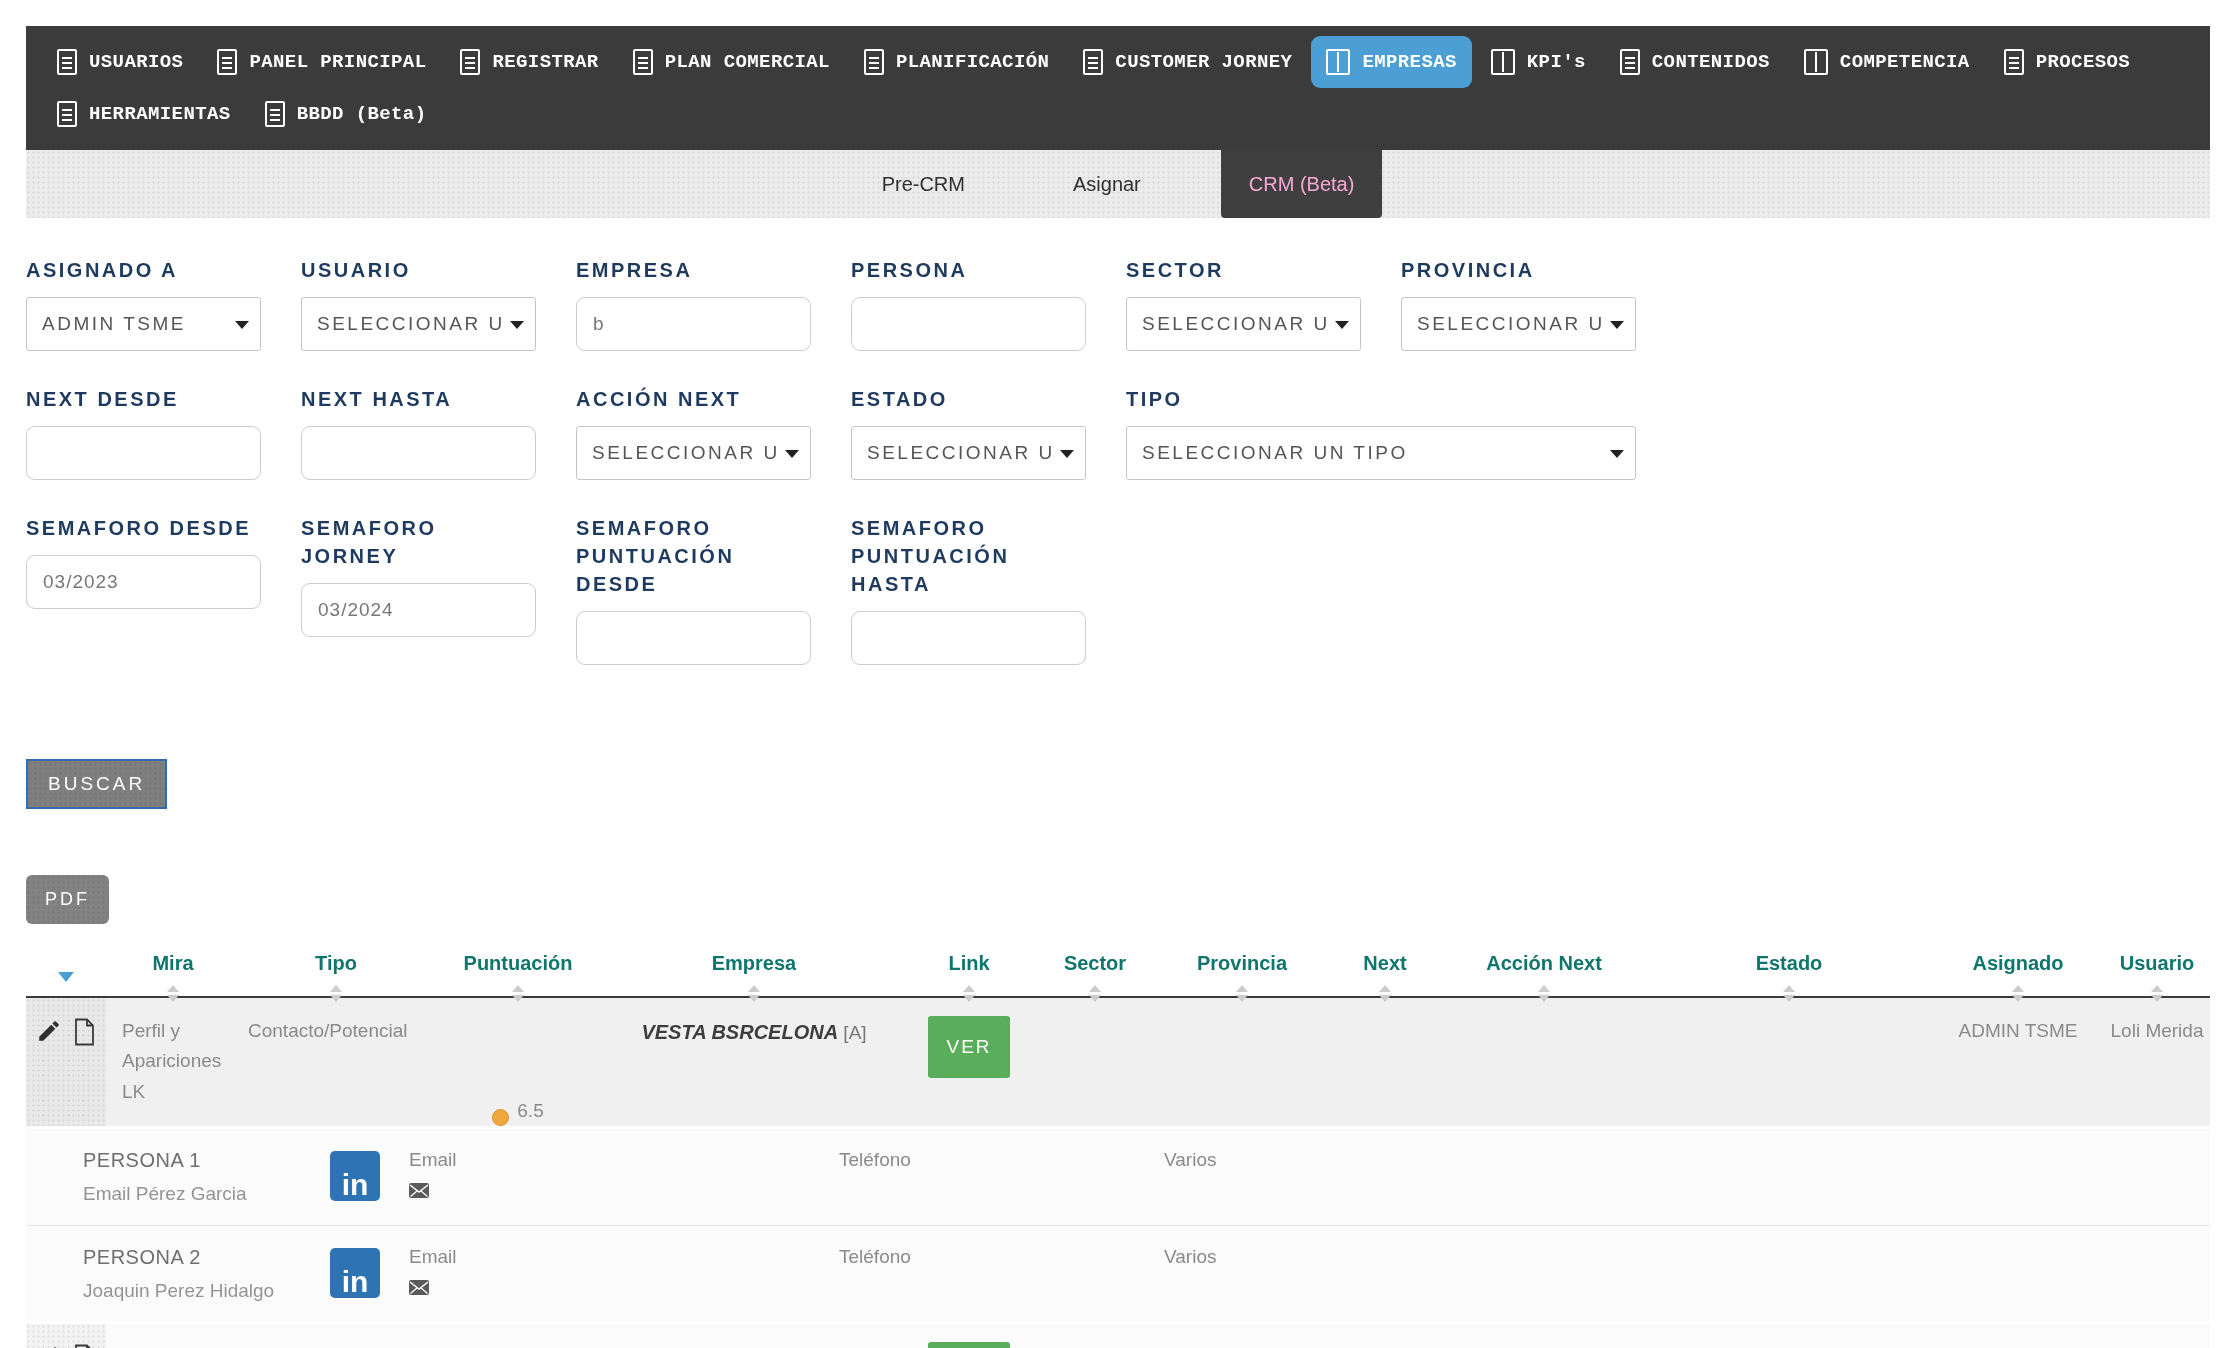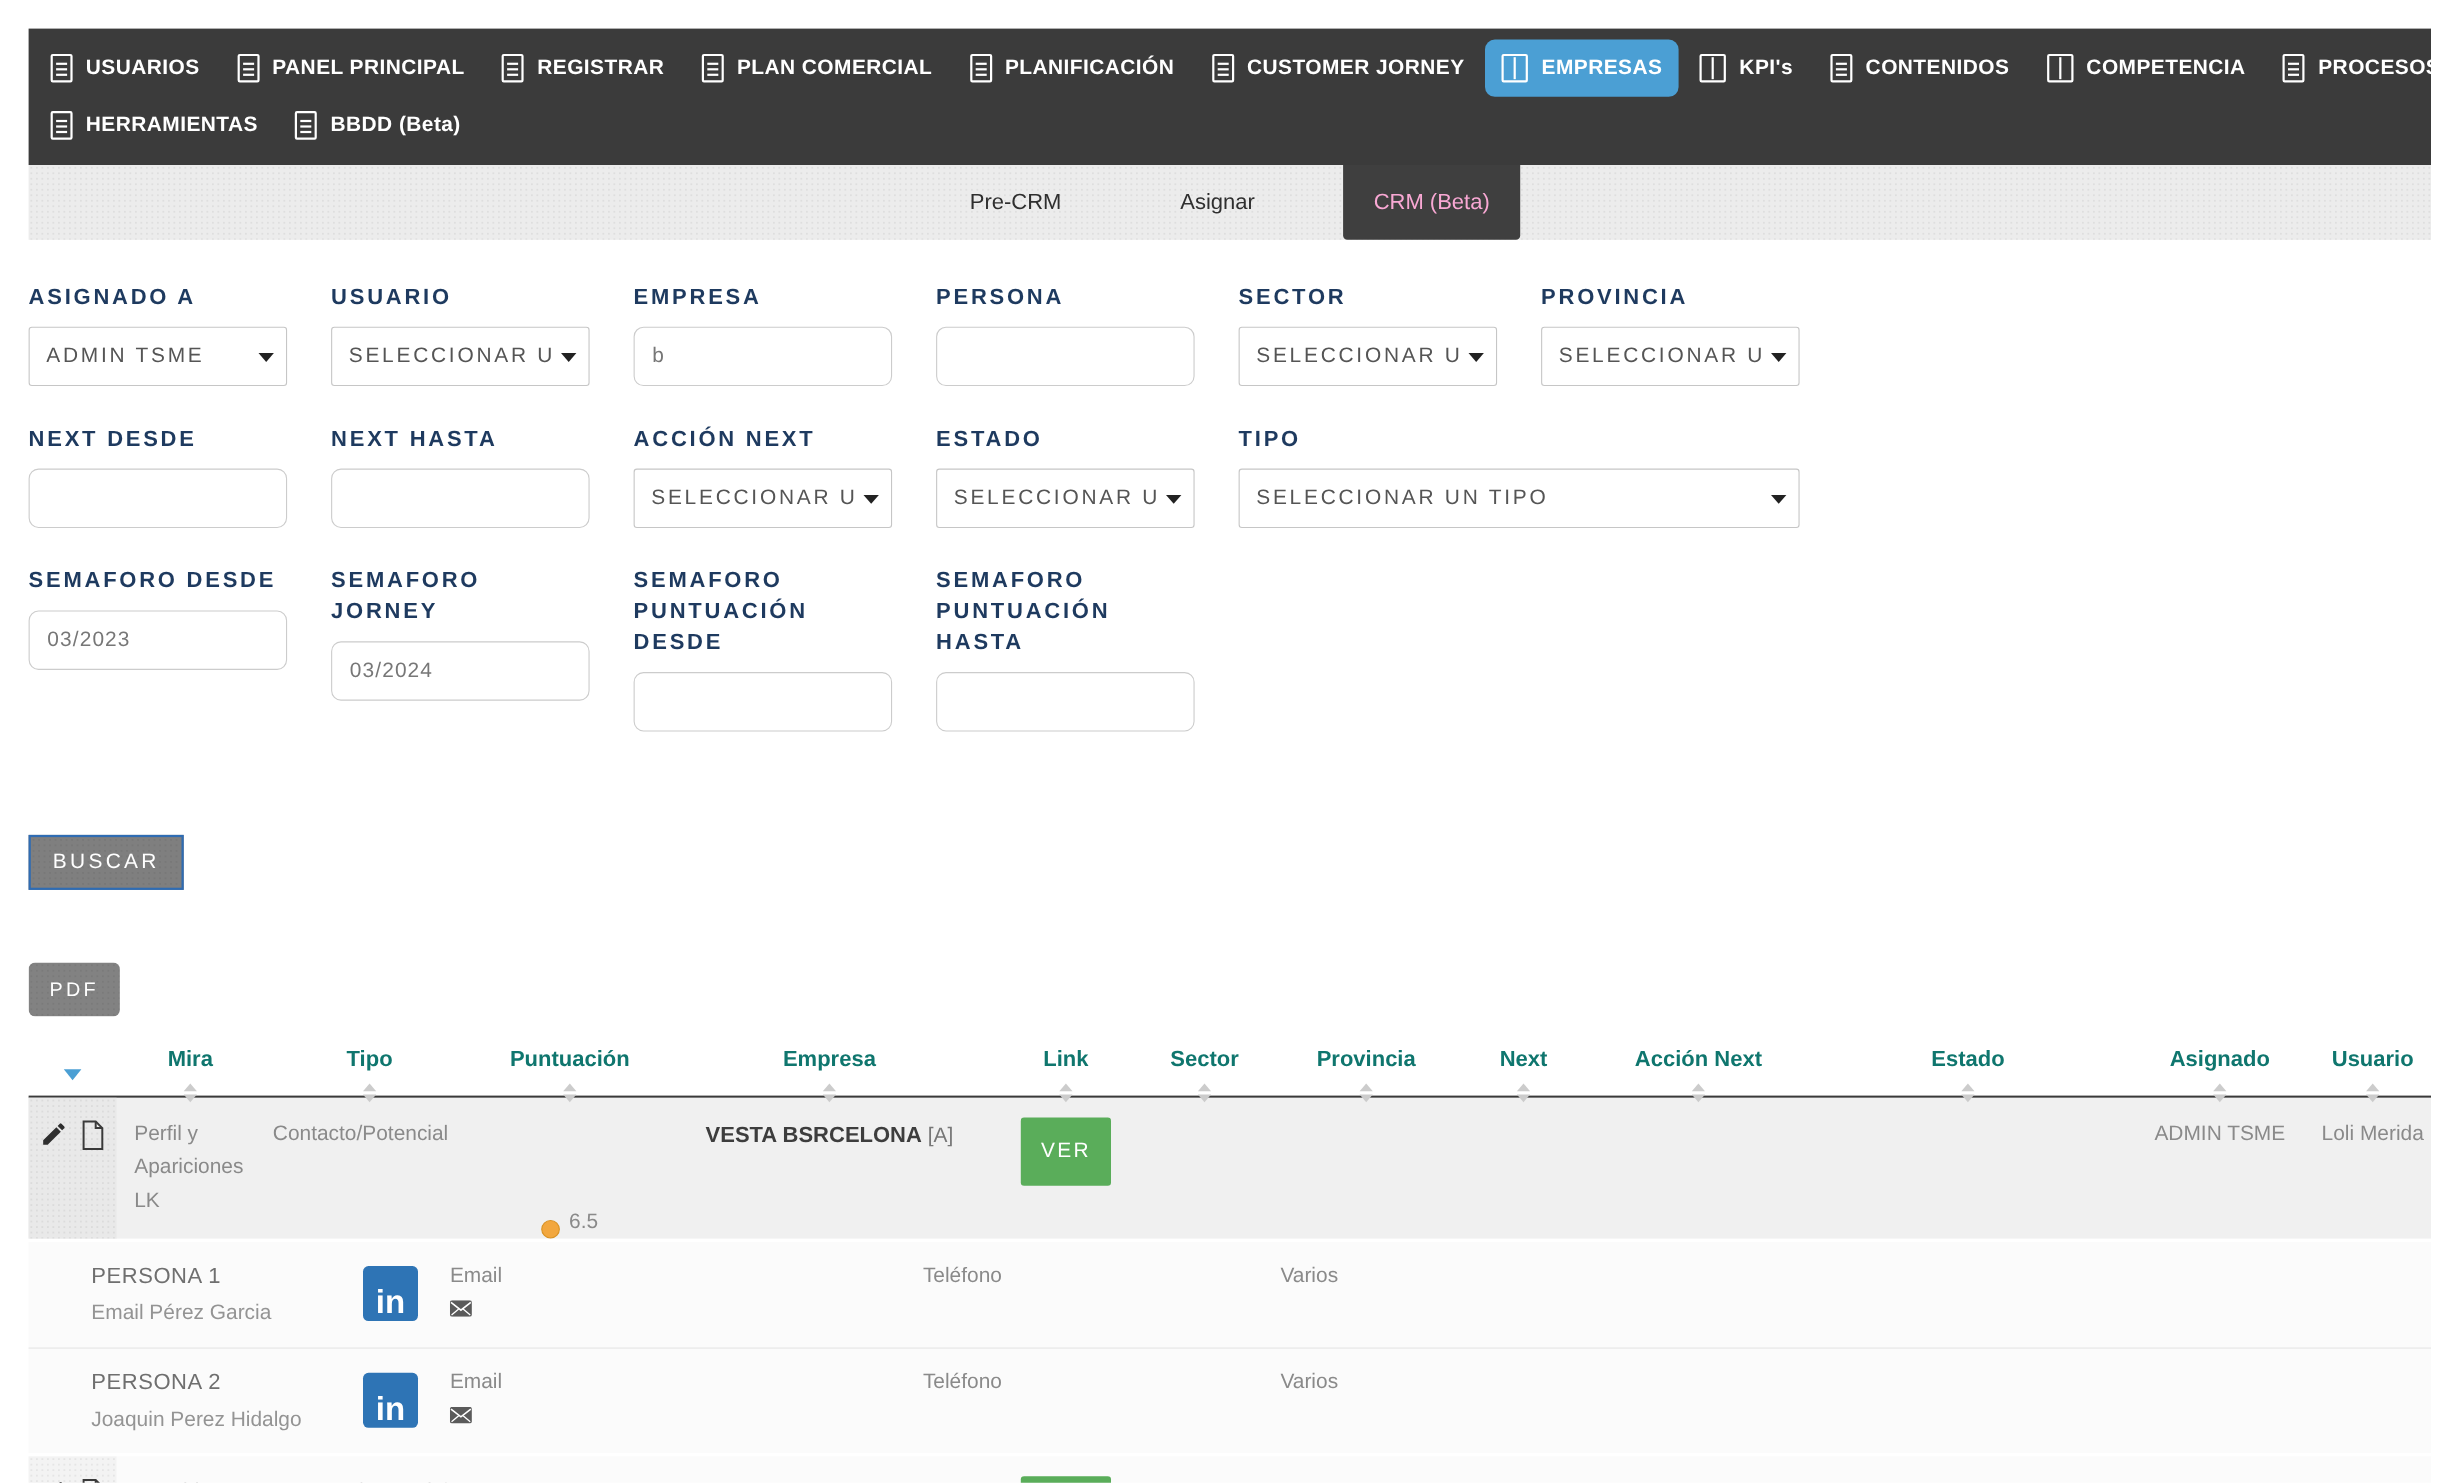--- a/index.html
+++ b/index.html
@@ -1,21 +1,21 @@
 <!DOCTYPE html>
 <html><head>
 <meta charset="utf-8">
 <style>
   * { box-sizing: border-box; margin: 0; padding: 0; }
   html,body { width:2236px; height:1348px; overflow:hidden; background:#fff;
     font-family:"Liberation Sans", sans-serif; }
   .page { padding:26px 26px 0 26px; }
 
   
-  .nav { background:#3b3b3b; padding:10px 5px; }
+  .nav { background:#3b3b3b; padding:10px 16px;font-family:Liberation Mono, monospace; }
   .nav-row { display:flex; align-items:center; }
   .nav-item { display:flex; align-items:center; gap:12px; height:52px; padding:0 15px;
     margin-right:4px; color:#fff; font-size:19px; font-weight:600; letter-spacing:.4px;
     white-space:nowrap; cursor:pointer; }
   .nav-item.active { background:#4b9fd4; border-radius:9px; }
   .nicon { display:inline-block; position:relative; }
   .icon-file { width:20px; height:26px; border:2px solid #fff; border-radius:2px; }
   .icon-file::before { content:""; position:absolute; left:3px; right:3px; top:6px; height:2px;
     background:#fff; box-shadow:0 5px 0 #fff, 0 10px 0 #fff; }
   .icon-cols { width:24px; height:26px; border:2px solid #fff; border-radius:2px; }
@@ -74,21 +74,21 @@
   .c { padding-top:18px; line-height:1.6; }
   .c.actions { display:flex; gap:10px; justify-content:center; align-items:flex-start;
     background-color:#e9e9e9; padding-top:20px; }
   .alt .c.actions { background-color:#f3f3f3; }
   .c.mira { padding-left:16px; padding-right:10px; }
   .c.tipo { padding-left:8px; }
   .c.punt { display:flex; justify-content:center; gap:8px; align-items:flex-end; }
   .dot { width:17px; height:17px; border-radius:50%; background:#f2a73e;
     border:1px solid #d99325; margin-top:6px; }
   .c.empresa { text-align:center; }
-  .ename { font-weight:bold; color:#3d3d3d; font-size:20px; }
+  .ename { font-weight:bold; color:#3d3d3d; font-size:20px;font-style:italic; }
   .esuf { color:#777; }
   .c.link { display:flex; justify-content:center; }
   .ver { background:#5aad5a; color:#fff; border:none; border-radius:3px; font-size:19px;
     letter-spacing:2px; padding:0 18px; height:62px; cursor:pointer;
     font-family:"Liberation Sans", sans-serif; }
   .c.center { text-align:center; }
 
   .trow.person { display:grid; grid-template-columns:57px 247px 79px 430px 325px auto;
     background:#fbfbfb; min-height:96px; padding-top:20px; }
   .trow.person.gap, .trow.company.gap { margin-top:3px; }

